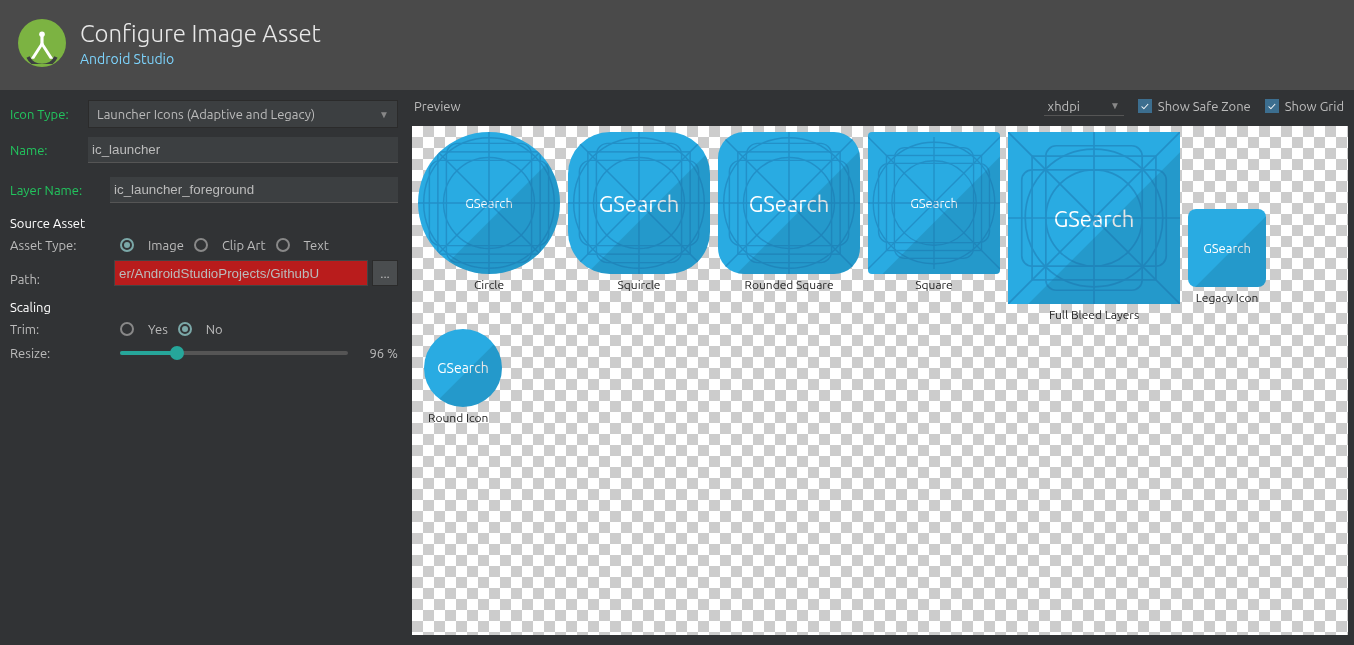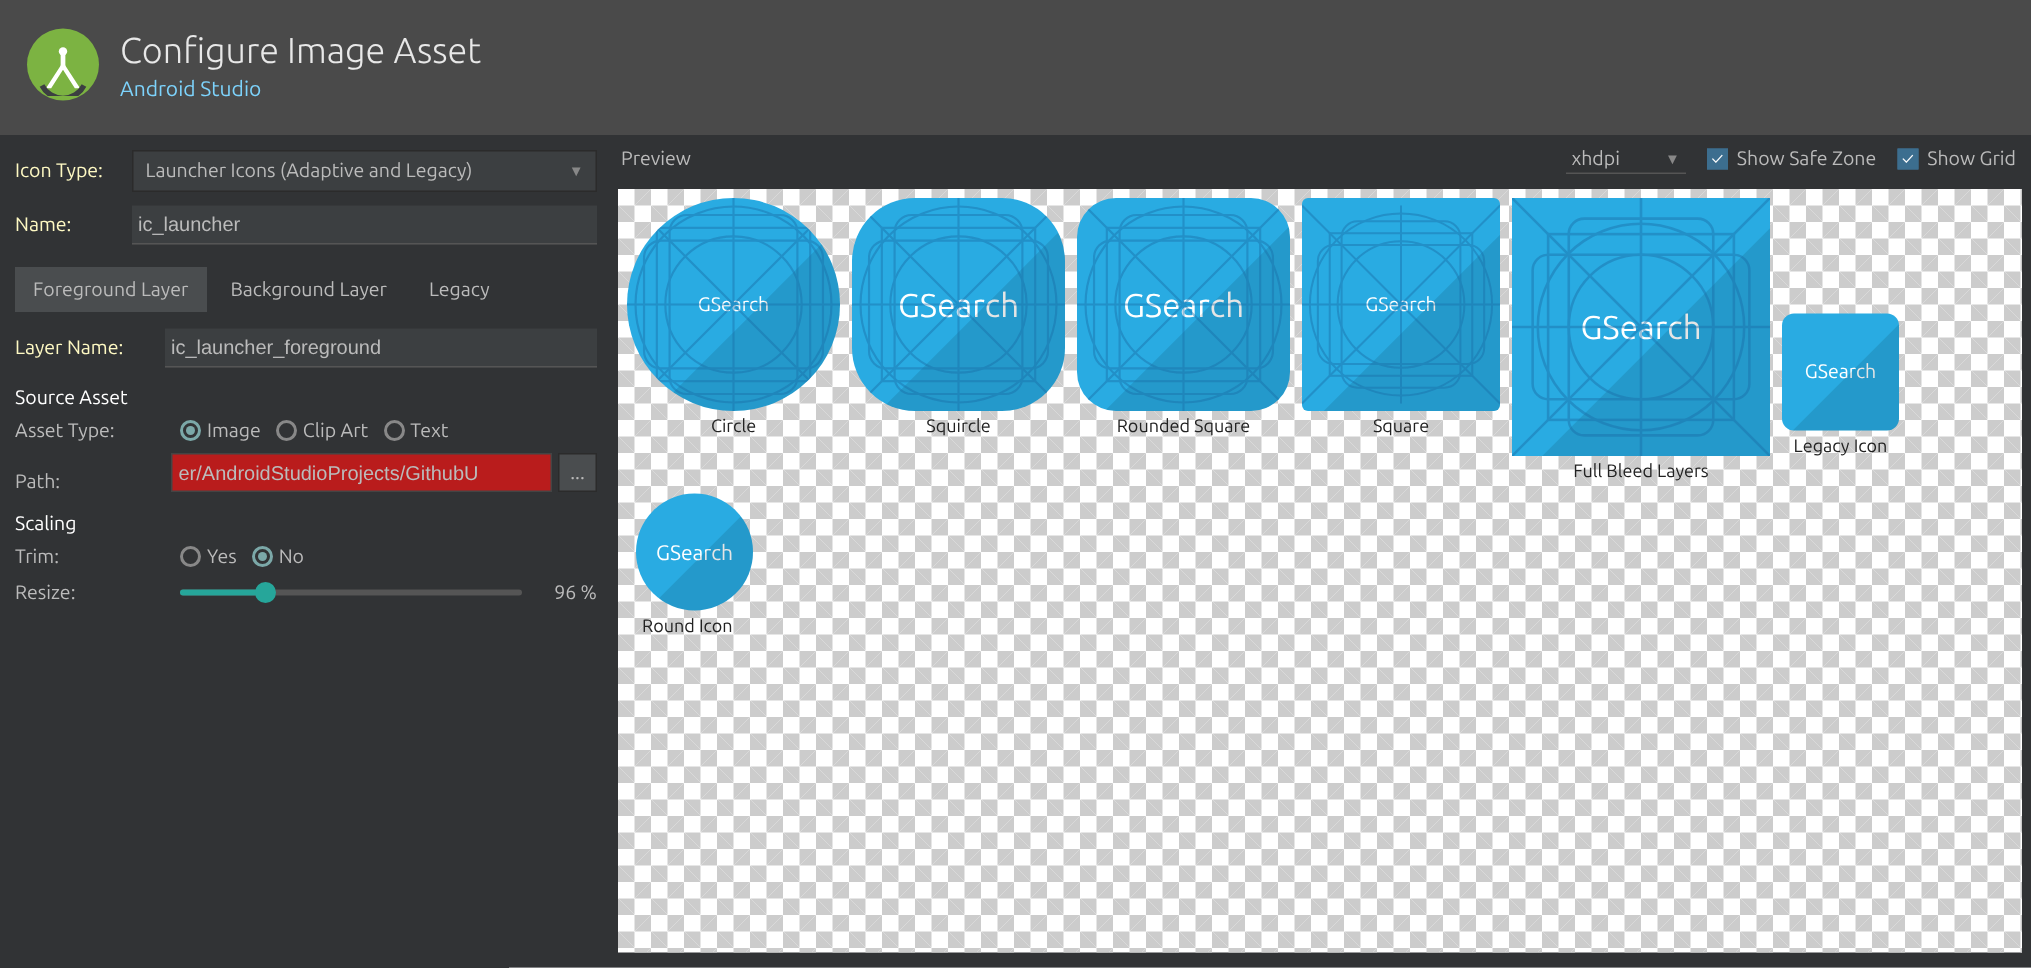--- a/index.html
+++ b/index.html
@@ -32,21 +32,21 @@
 .header .titles .sub { color: #7dd3fc; font-size: 14px; margin-top: 4px; }
 
 .body { display: flex; height: calc(645px - 90px); }
 .left {
   width: 408px;
   background: #313335;
   padding: 8px 10px;
   display: flex; flex-direction: column; gap: 4px;
 }
 .row { display: flex; align-items: center; min-height: 32px; }
-.row label { width: 78px; color: #fef9c3; }
+.row label { width: 78px; color: #22c55e; }
 .select {
   flex: 1;
   background: #3c3f41;
   border: 1px solid #2b2b2b;
   height: 28px;
   display: flex; align-items: center; justify-content: space-between;
   padding: 0 8px;
   color: #bbbbbb;
 }
 .select .caret { font-size: 10px; color: #888; }
@@ -64,21 +64,21 @@
 .tab {
   padding: 8px 12px;
   color: #bbbbbb;
   cursor: pointer;
 }
 .tab.active { background: #4a4d4f; }
 .section-label { color: #ffffff; margin: 6px 0 4px; }
 .radio-row { display: flex; align-items: center; gap: 10px; }
 .radio-row label.field { width: 100px; }
 .radio {
-  display: inline-flex; align-items: center; gap: 4px; cursor: pointer;
+  display: inline-flex; align-items: center; gap: 14px; cursor: pointer;
 }
 .radio .dot {
   width: 14px; height: 14px; border: 2px solid #7ba8a8; border-radius: 50%;
   display: inline-flex; align-items: center; justify-content: center;
 }
 .radio.checked .dot::after {
   content: ""; width: 6px; height: 6px; background: #7ba8a8; border-radius: 50%;
 }
 .radio.unchecked .dot { border-color: #888; }
 .path-row { display: flex; align-items: flex-end; gap: 4px; }
@@ -193,25 +193,20 @@
         <span>Launcher Icons (Adaptive and Legacy)</span>
         <span class="caret">▼</span>
       </div>
     </div>
 
     <div class="row">
       <label>Name:</label>
       <input class="text-input" value="ic_launcher" style="">
     </div>
 
-    <div class="tabs">
-      <div class="tab active">Foreground Layer</div>
-      <div class="tab">Background Layer</div>
-      <div class="tab">Legacy</div>
-    </div>
 
     <div class="row" style="margin-top:4px;">
       <label style="width:100px">Layer Name:</label>
       <input class="text-input" value="ic_launcher_foreground" style="">
     </div>
 
     <div class="section-label">Source Asset</div>
 
     <div class="radio-row">
       <label class="field">Asset Type:</label>

